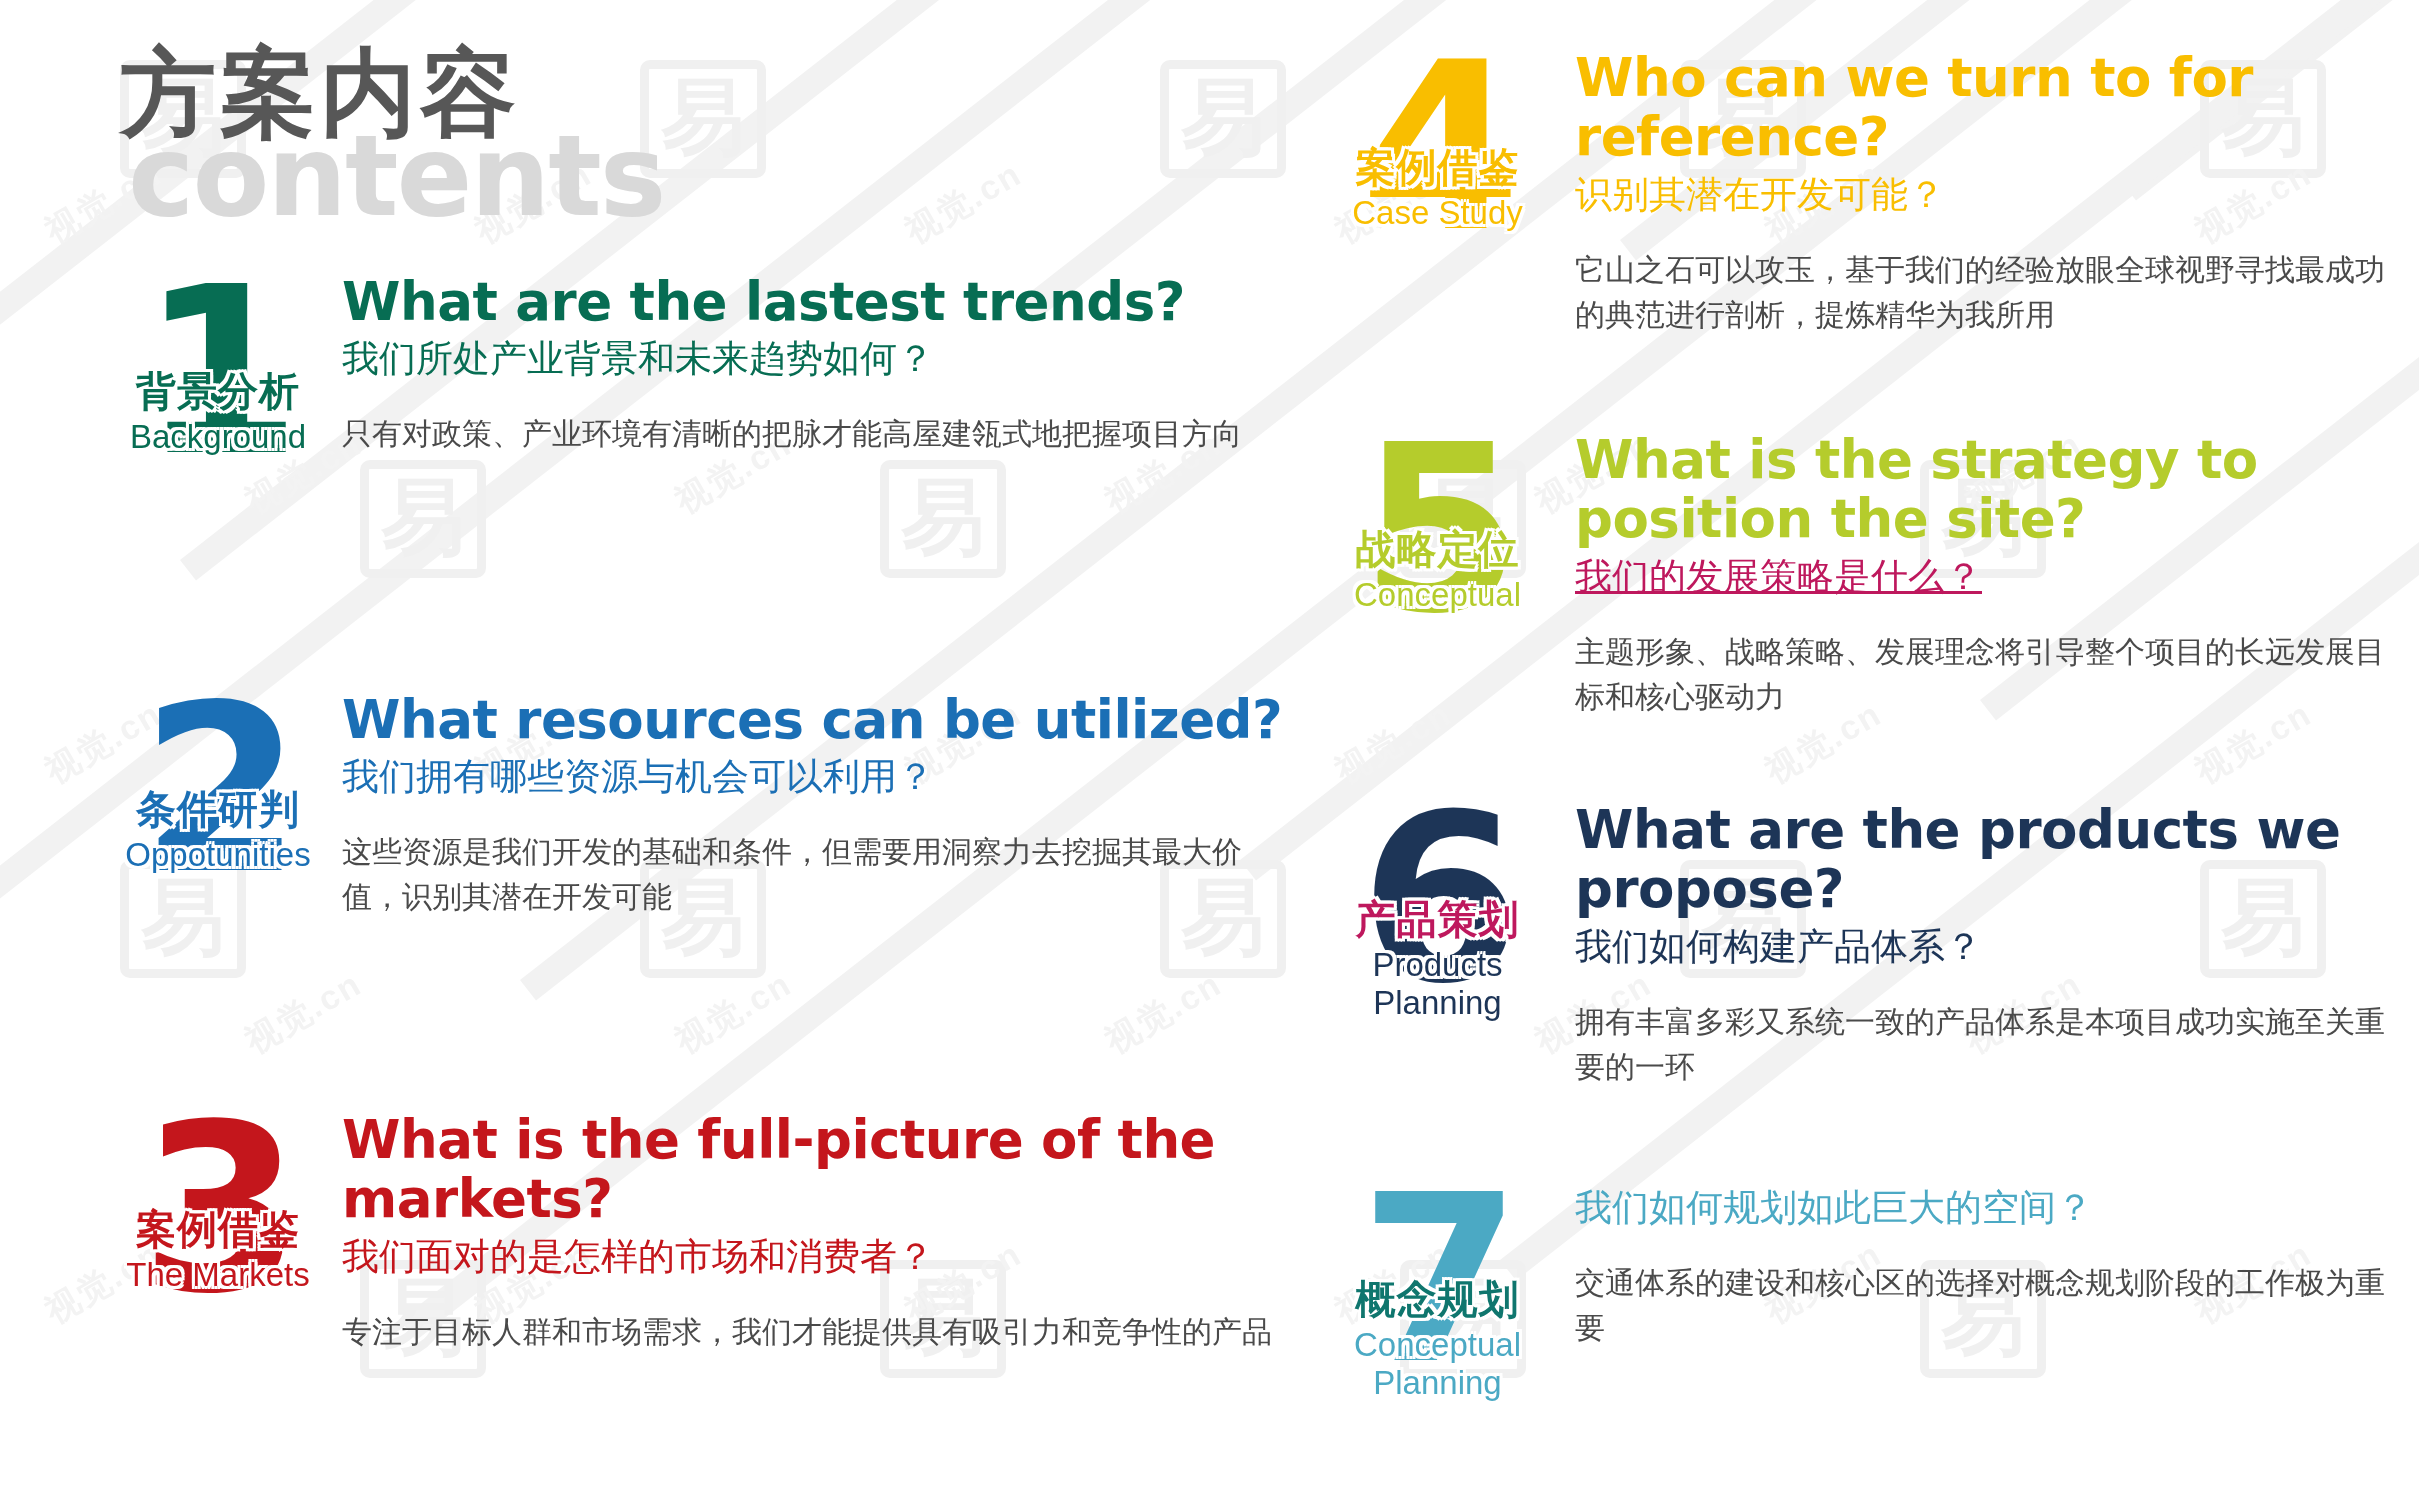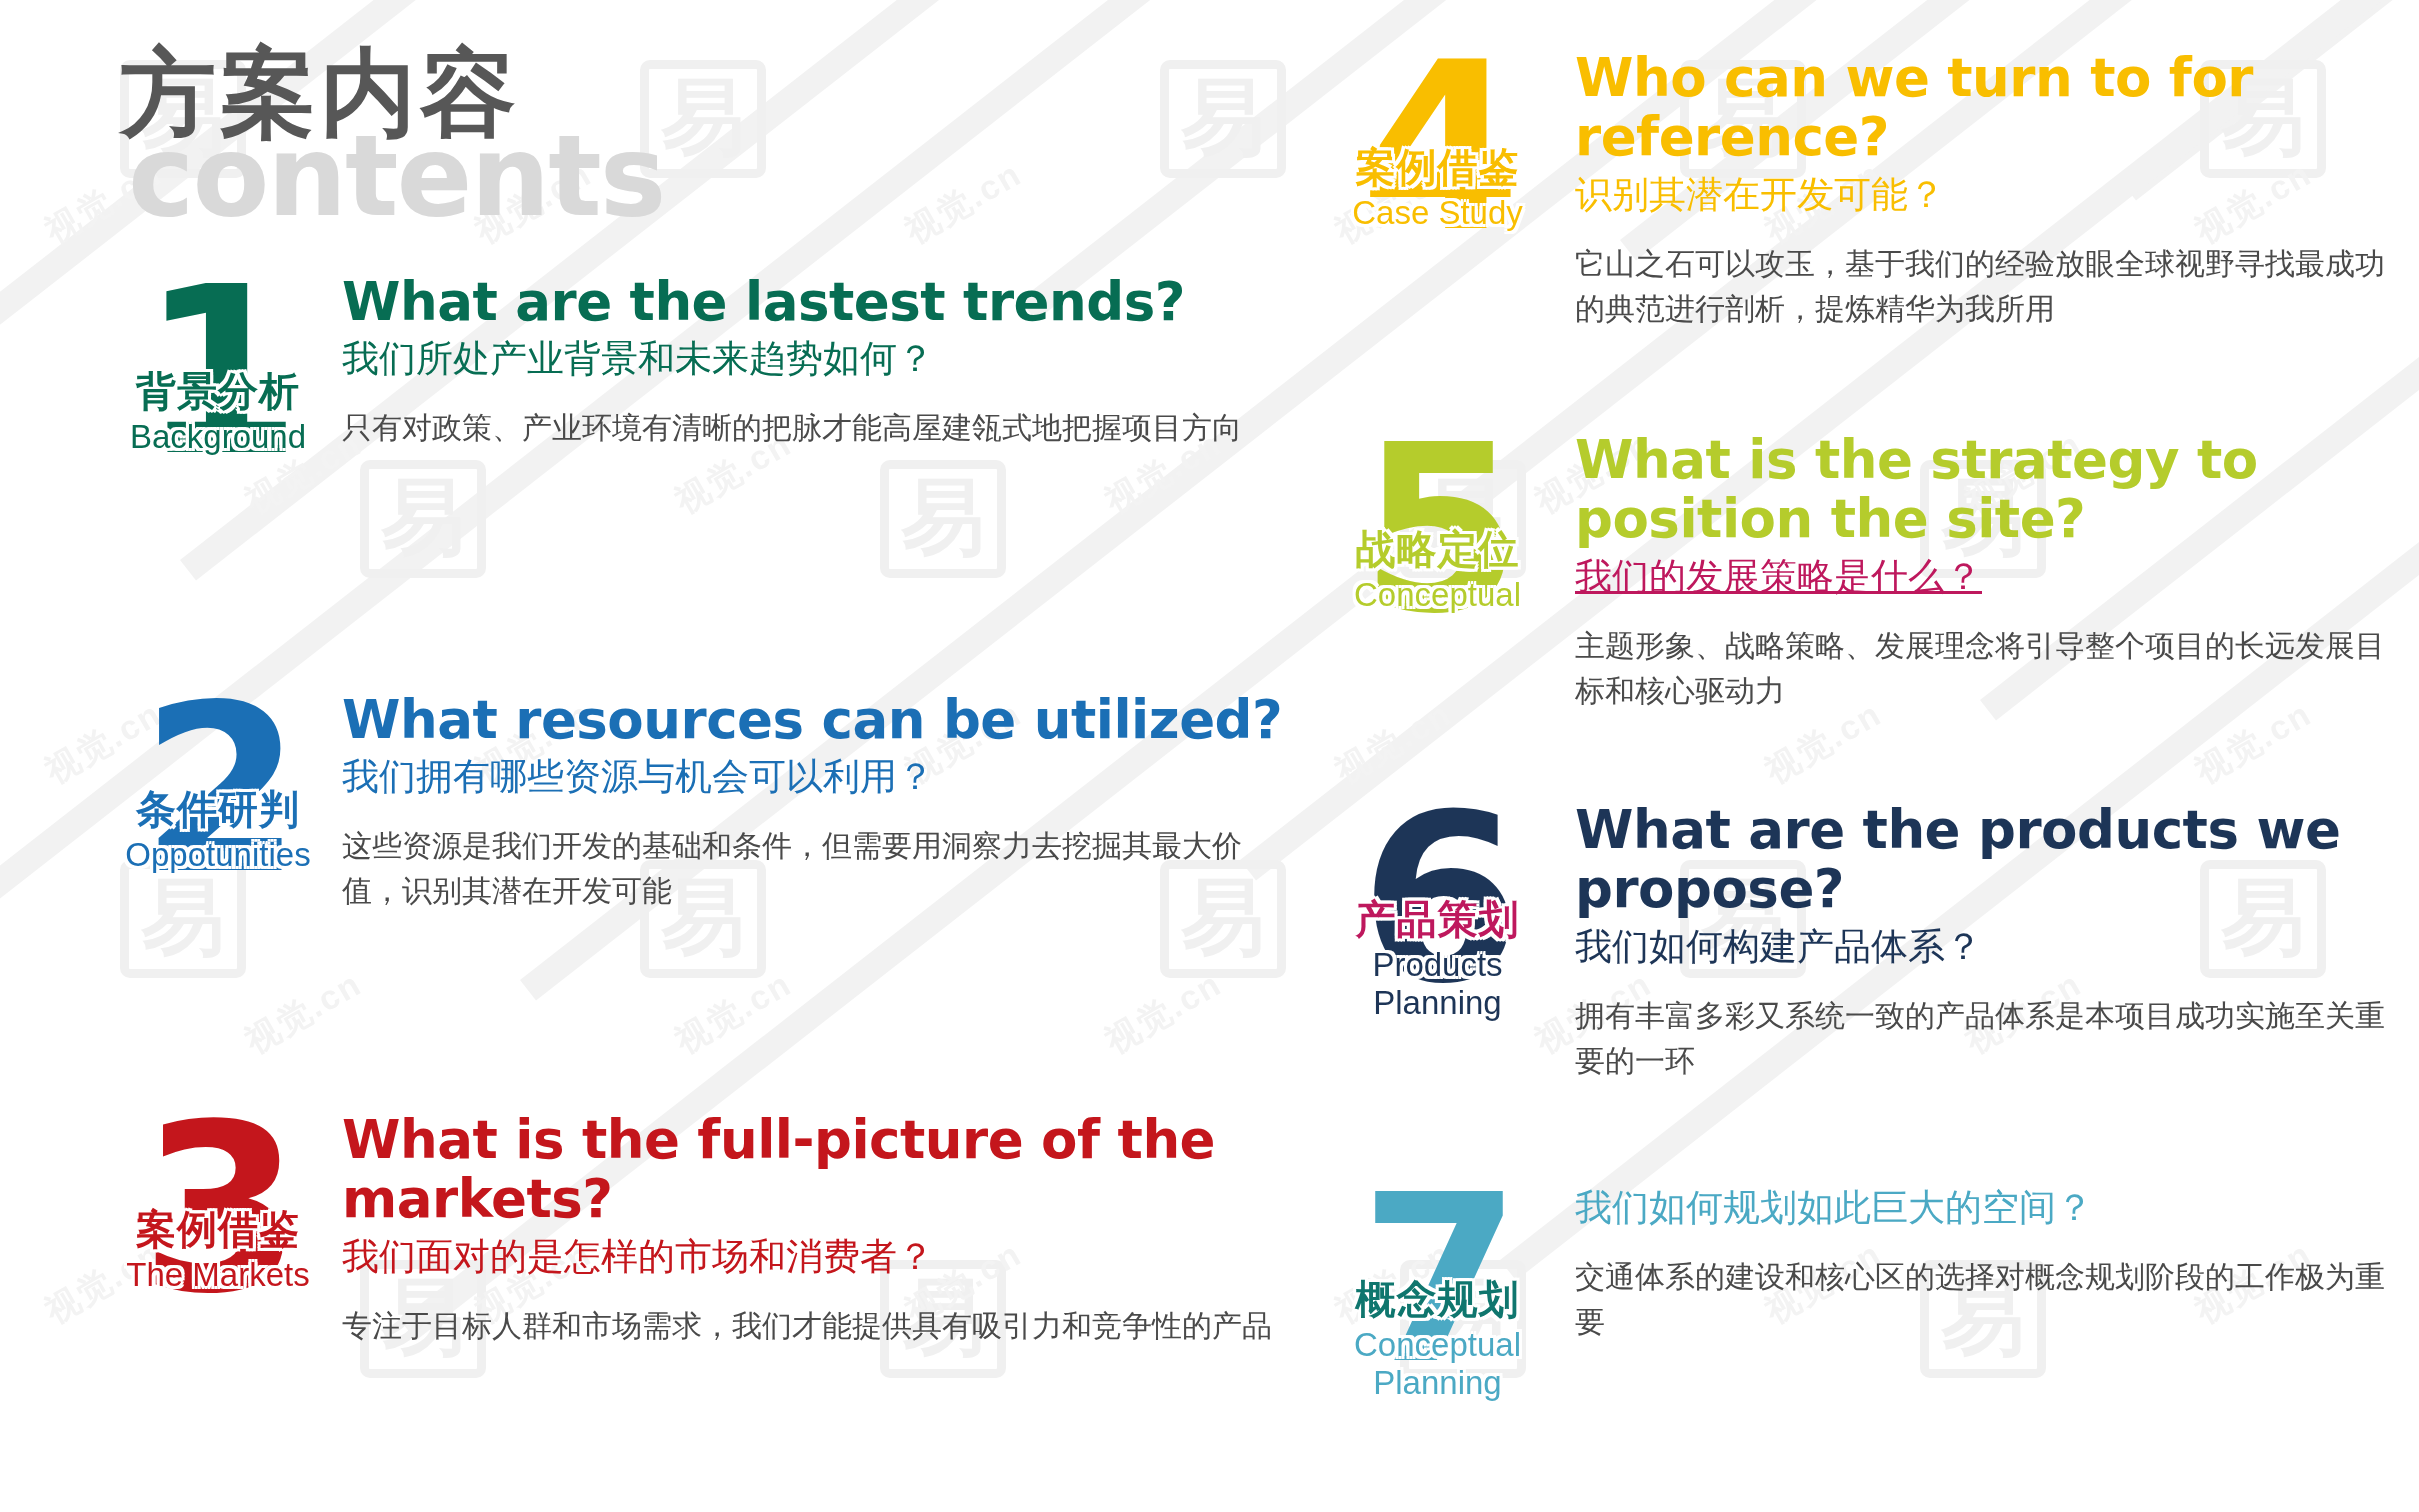--- a/index.html
+++ b/index.html
@@ -161,21 +161,21 @@
     font-size: 37px;
     font-weight: 400;
     line-height: 1.3;
     margin-top: 4px;
     font-family: "DejaVu Sans", "Liberation Sans", sans-serif;
   }
   .desc {
     font-size: 30px;
     line-height: 1.5;
     color: #4a4a4a;
-    margin-top: 22px;
+    margin-top: 28px;
     font-family: "DejaVu Sans", "Liberation Sans", sans-serif;
   }
 
   
   #item-1 { left: 118px; top: 272px; width: 1180px; }
   #item-2 { left: 118px; top: 690px; width: 1180px; }
   #item-3 { left: 118px; top: 1110px; width: 1180px; }
   
   #item-4 { left: 1330px; top: 48px;   width: 1060px; }
   #item-5 { left: 1330px; top: 430px;  width: 1060px; }

